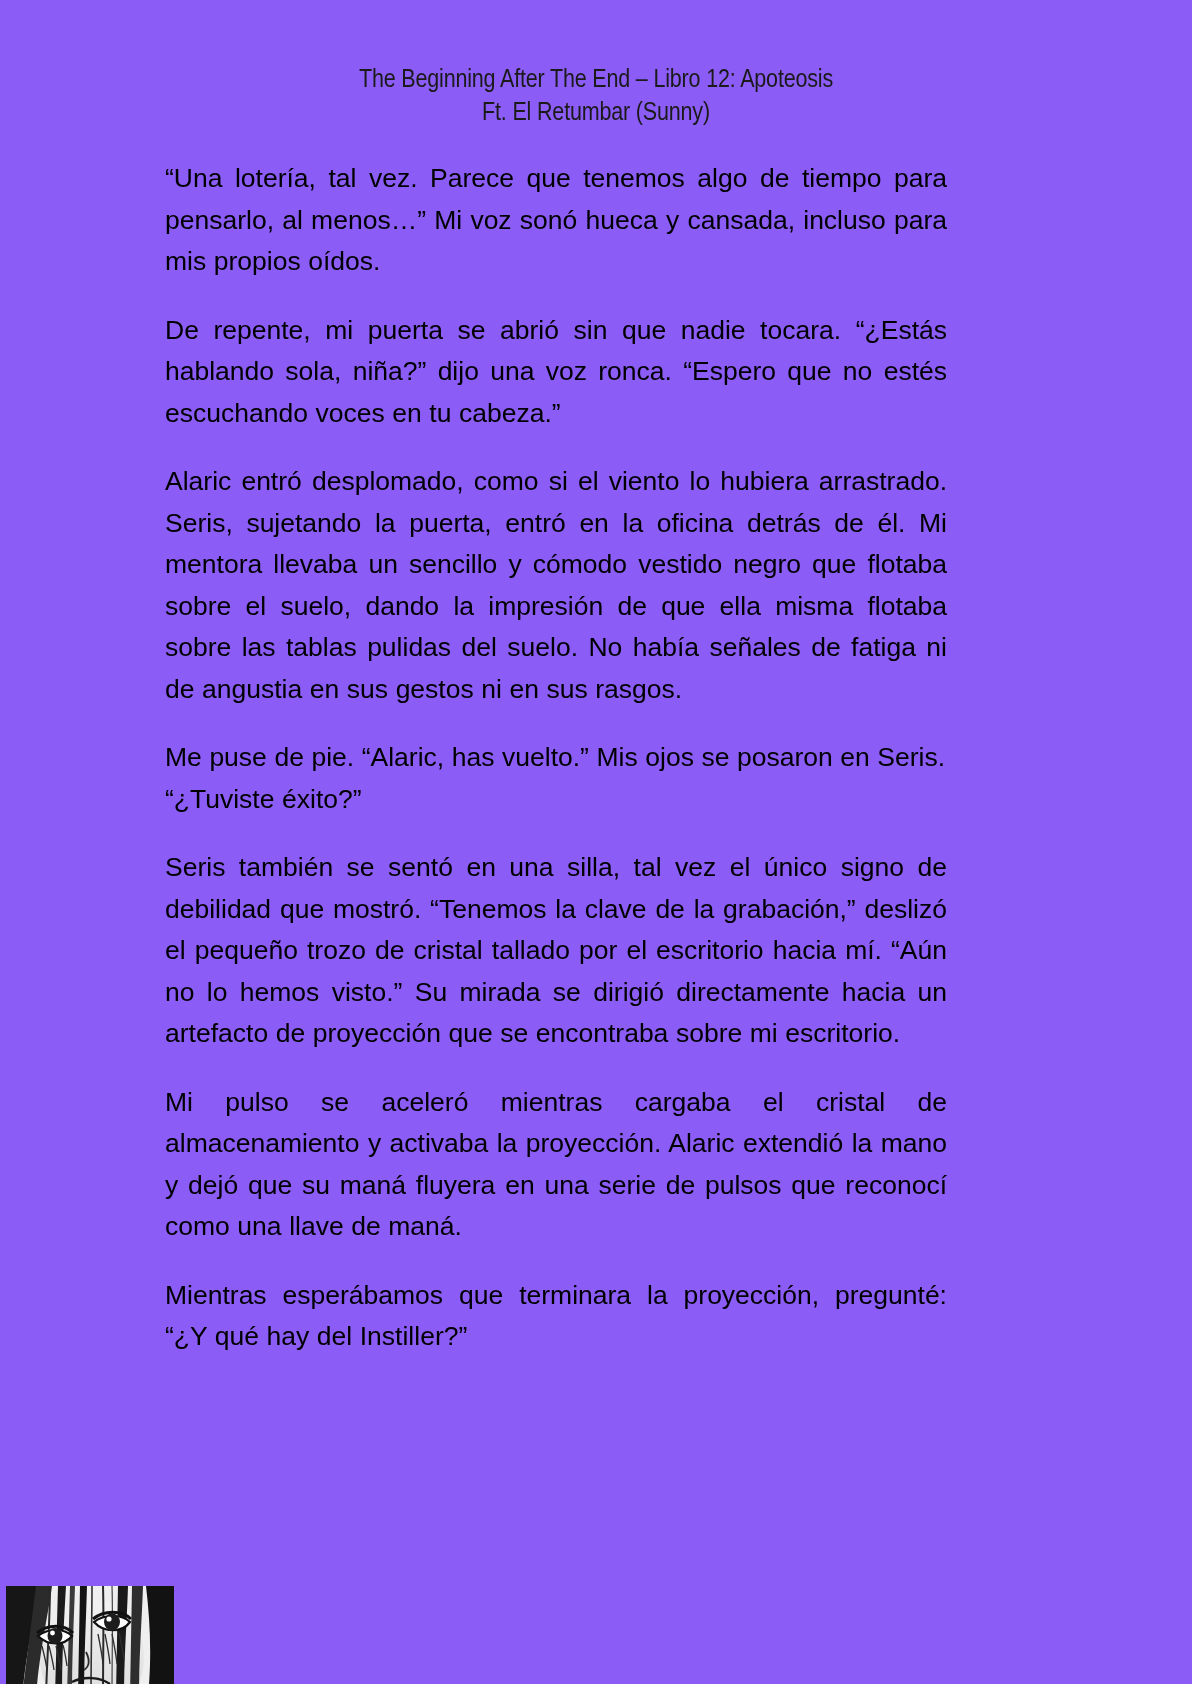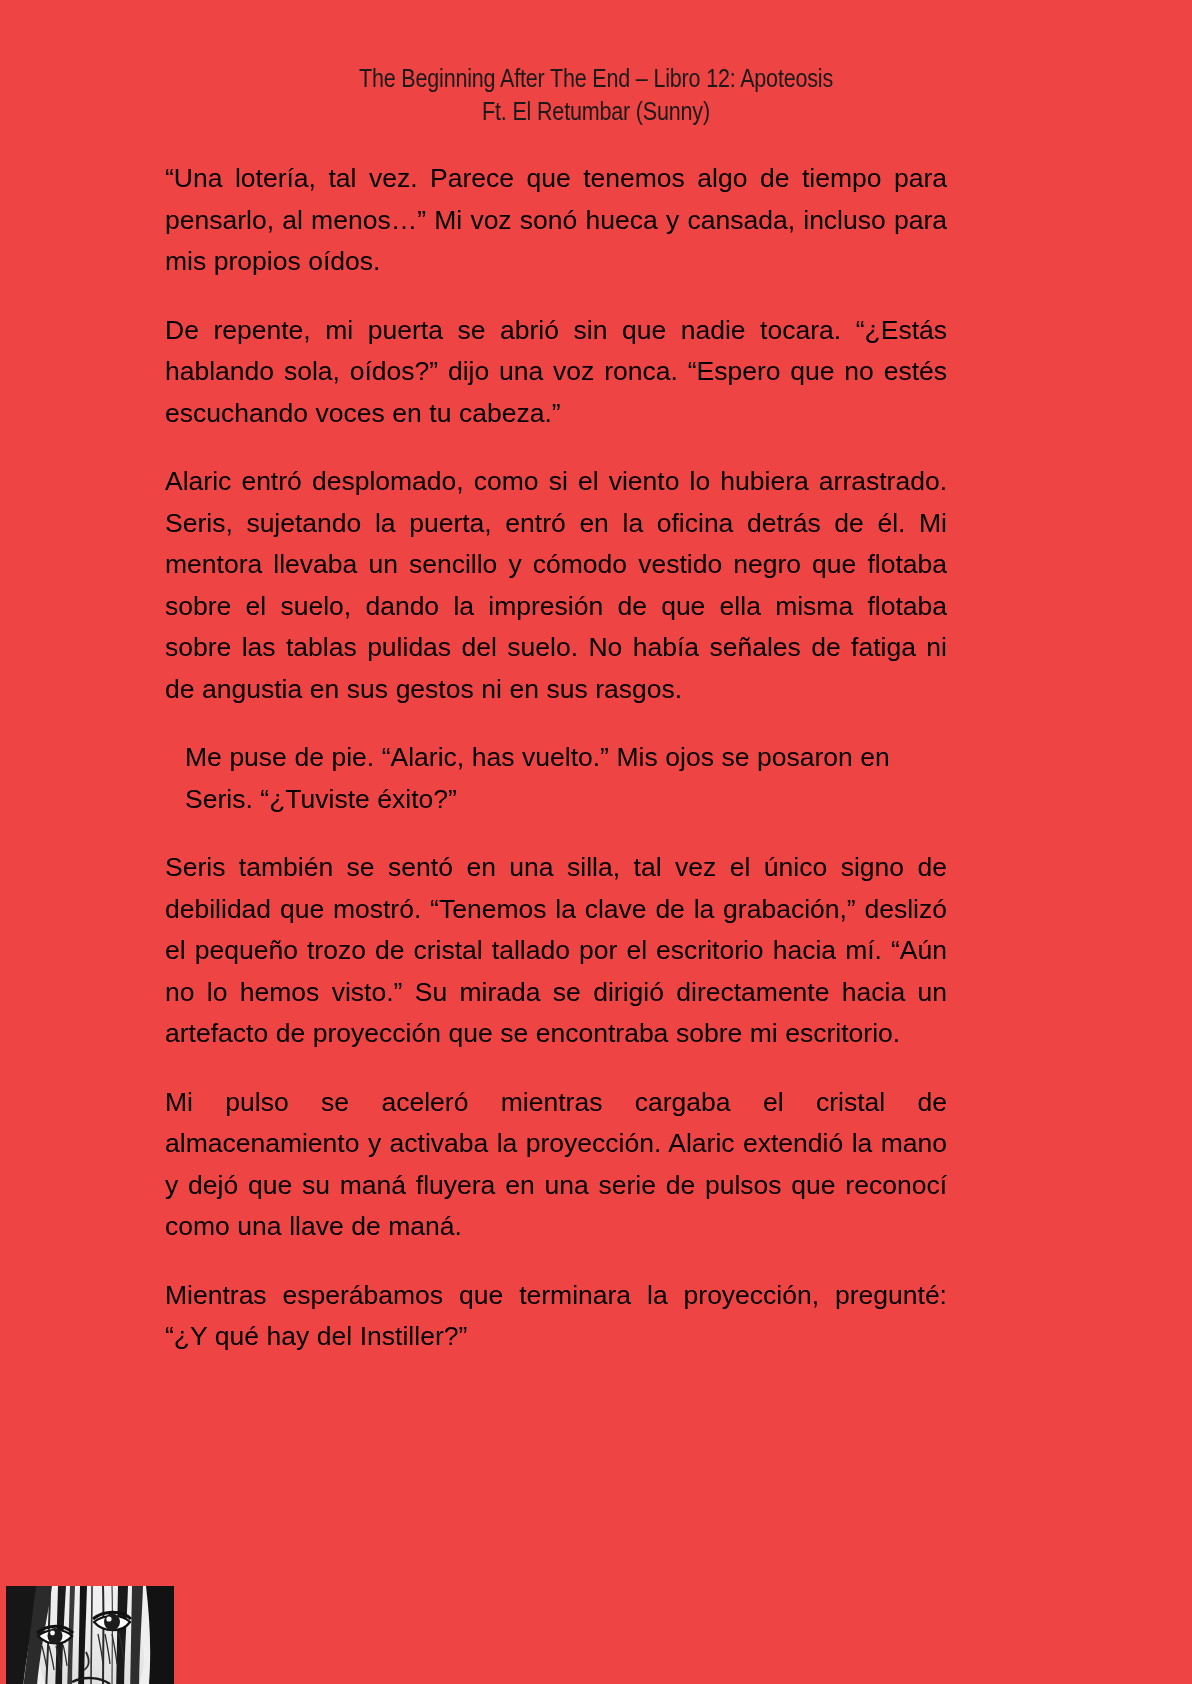--- a/index.html
+++ b/index.html
@@ -5,21 +5,21 @@
 <style>
   html, body {
     margin: 0;
     padding: 0;
     background: #ffffff;
   }
   .page {
     position: relative;
     width: 1192px;
     height: 1684px;
-    background: #ef4444;
+    background: #8b5cf6;
     overflow: hidden;
     box-sizing: border-box;
   }
 
   
   .doc-header {
     position: absolute;
     left: 0;
     top: 62px;
     width: 1192px;
@@ -55,21 +55,20 @@
     margin: 0 0 27px 0;
     -webkit-hyphens: none;
     hyphens: none;
     word-spacing: 0.2px;
   }
   .para:last-child {
     margin-bottom: 0;
   }
   .para.natural {
     text-align: left;
-    margin-left: 20px;
   }
 
   
   .footer-art {
     position: absolute;
     left: 6px;
     top: 1586px;
     width: 168px;
     height: 110px;
     overflow: hidden;
@@ -84,21 +83,21 @@
 
 <div class="page">
 
   <div class="doc-header">
     <span class="hline">The Beginning After The End – Libro 12: Apoteosis</span>
     <span class="hline">Ft. El Retumbar (Sunny)</span>
   </div>
 
   <div class="body-col">
     <p class="para">“Una lotería, tal vez. Parece que tenemos algo de tiempo para pensarlo, al menos…” Mi voz sonó hueca y cansada, incluso para mis propios oídos.</p>
-    <p class="para">De repente, mi puerta se abrió sin que nadie tocara. “¿Estás hablando sola, oídos?” dijo una voz ronca. “Espero que no estés escuchando voces en tu cabeza.”</p>
+    <p class="para">De repente, mi puerta se abrió sin que nadie tocara. “¿Estás hablando sola, niña?” dijo una voz ronca. “Espero que no estés escuchando voces en tu cabeza.”</p>
     <p class="para">Alaric entró desplomado, como si el viento lo hubiera arrastrado. Seris, sujetando la puerta, entró en la oficina detrás de él. Mi mentora llevaba un sencillo y cómodo vestido negro que flotaba sobre el suelo, dando la impresión de que ella misma flotaba sobre las tablas pulidas del suelo. No había señales de fatiga ni de angustia en sus gestos ni en sus rasgos.</p>
     <p class="para natural">Me puse de pie. “Alaric, has vuelto.” Mis ojos se posaron en Seris. “¿Tuviste éxito?”</p>
     <p class="para">Seris también se sentó en una silla, tal vez el único signo de debilidad que mostró. “Tenemos la clave de la grabación,” deslizó el pequeño trozo de cristal tallado por el escritorio hacia mí. “Aún no lo hemos visto.” Su mirada se dirigió directamente hacia un artefacto de proyección que se encontraba sobre mi escritorio.</p>
     <p class="para">Mi pulso se aceleró mientras cargaba el cristal de almacenamiento y activaba la proyección. Alaric extendió la mano y dejó que su maná fluyera en una serie de pulsos que reconocí como una llave de maná.</p>
     <p class="para">Mientras esperábamos que terminara la proyección, pregunté: “¿Y qué hay del Instiller?”</p>
   </div>
 
   <div class="footer-art">
     <svg width="168" height="110" viewBox="0 0 168 110" xmlns="http://www.w3.org/2000/svg" aria-hidden="true">
       <defs>

